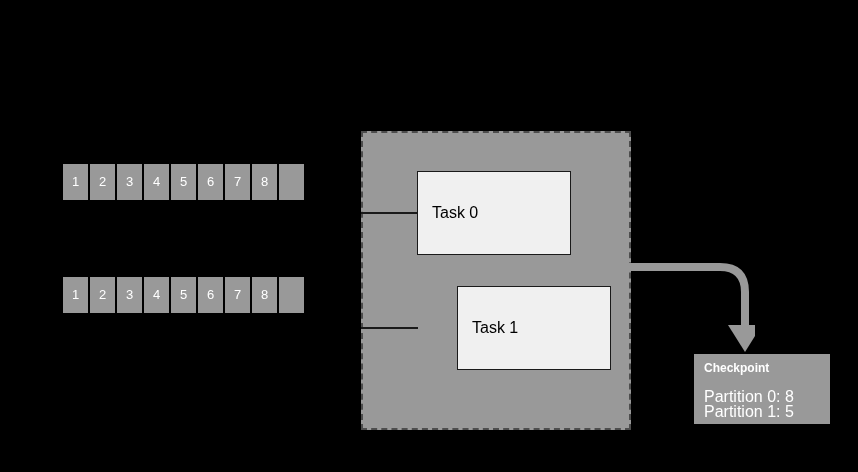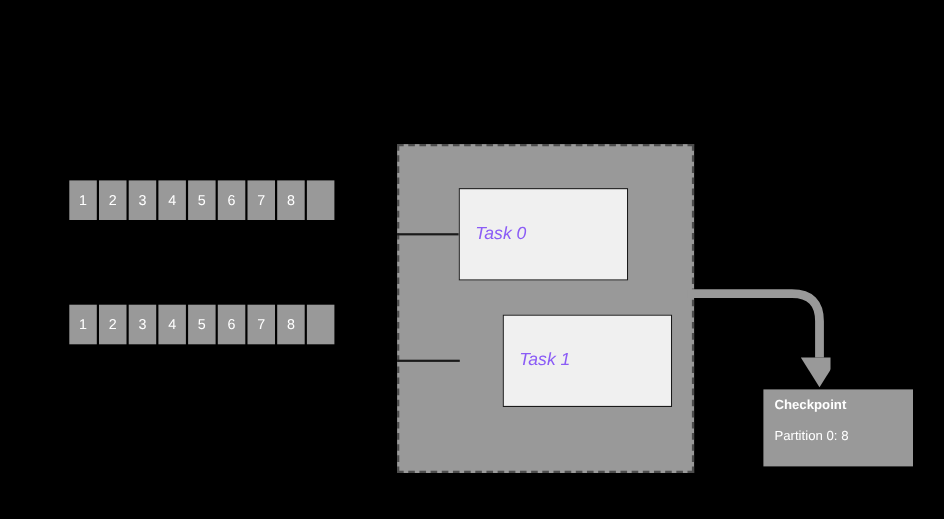--- a/index.html
+++ b/index.html
@@ -54,27 +54,26 @@
     border: 2px dashed #4d4d4d;
   }
 
   
   .task-box {
     position: absolute;
     width: 154px;
     height: 84px;
     background: #f0f0f0;
     border: 1px solid #1a1a1a;
-    color: #8b5cf6;
+    color: #000000;
     font-size: 16px;
     display: flex;
     align-items: center;
     padding-left: 14px;
     font-family: "Liberation Sans", sans-serif;
-    font-style: italic;
   }
   .task-box.task-0 { left: 417px; top: 171px; }
   .task-box.task-1 { left: 417px; top: 286px; margin-left: 40px; }
 
   
   .connector {
     position: absolute;
     height: 2px;
     background: #1a1a1a;
     left: 361px;
@@ -108,21 +107,21 @@
     font-size: 12px;
     font-weight: bold;
     font-family: "Liberation Sans", sans-serif;
     line-height: 15px;
   }
   .checkpoint-lines {
     margin-top: 13px;
   }
   .checkpoint-line {
     color: #ffffff;
-    font-size: 12px;
+    font-size: 16px;
     line-height: 15px;
     font-family: "Liberation Sans", sans-serif;
   }
 </style>
 </head>
 <body>
 
 <div id="canvas">
 
   <div class="stream partition-0">
@@ -163,16 +162,17 @@
 
   <svg class="checkpoint-arrow" viewBox="0 0 130 105" width="130" height="105">
     <path d="M 0 12 L 95 12 Q 120 12 120 37 L 120 70" stroke="#999999" stroke-width="8" fill="none" stroke-linecap="butt"></path>
     <polygon points="103,70 137,70 120,97" fill="#999999"></polygon>
   </svg>
 
   <div class="checkpoint-box">
     <div class="checkpoint-title">Checkpoint</div>
     <div class="checkpoint-lines">
       <div class="checkpoint-line">Partition 0: 8</div>
+      <div class="checkpoint-line">Partition 1: 5</div>
     </div>
   </div>
 
 </div>
 
 </body></html>

